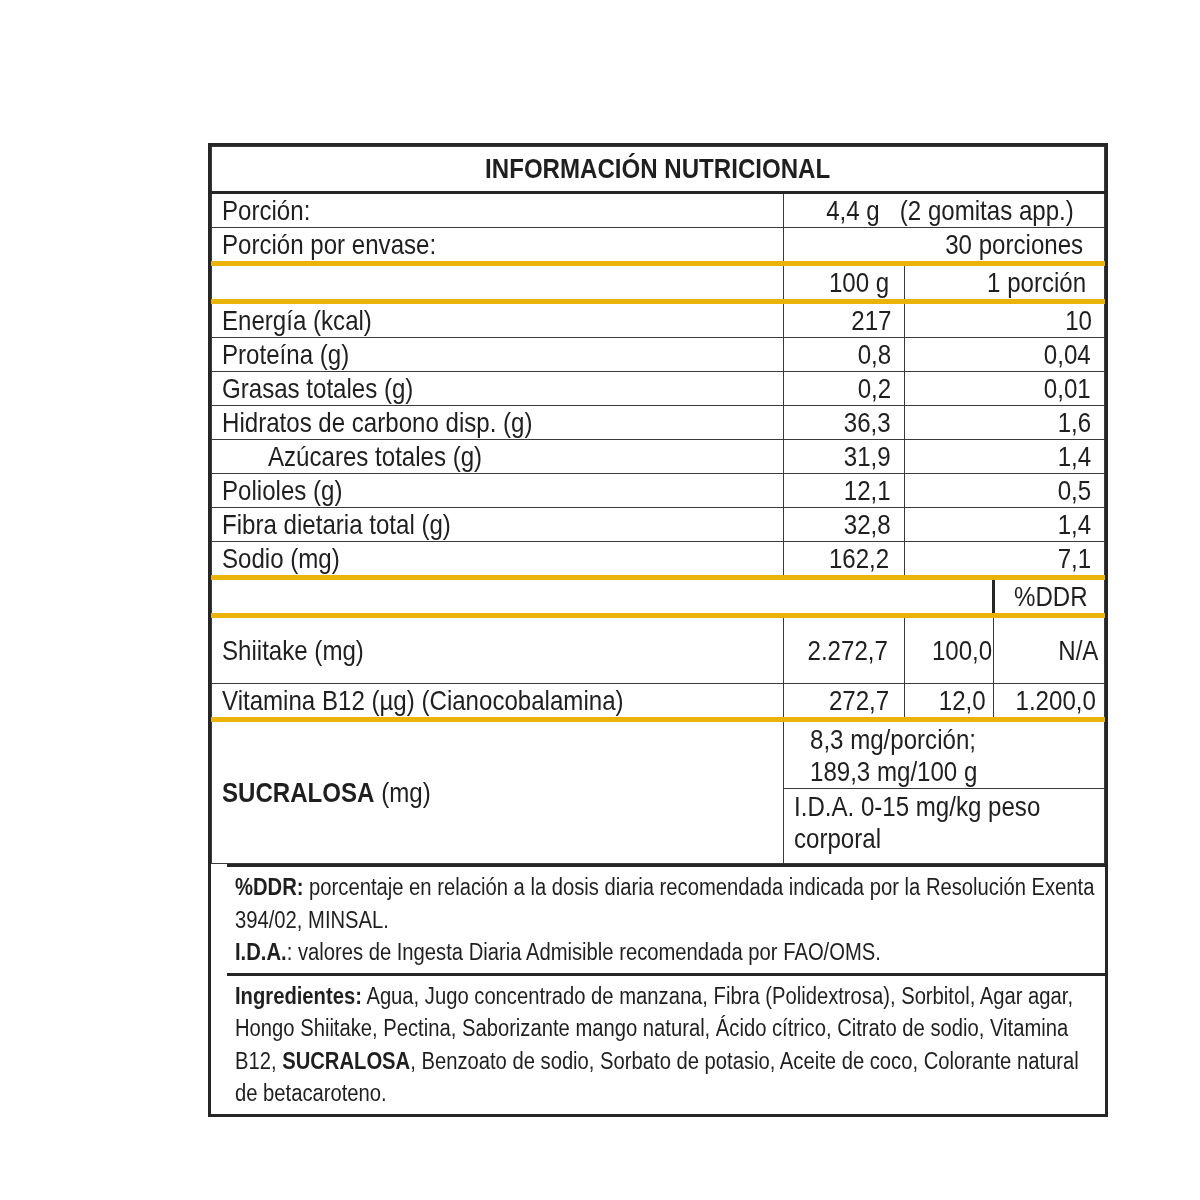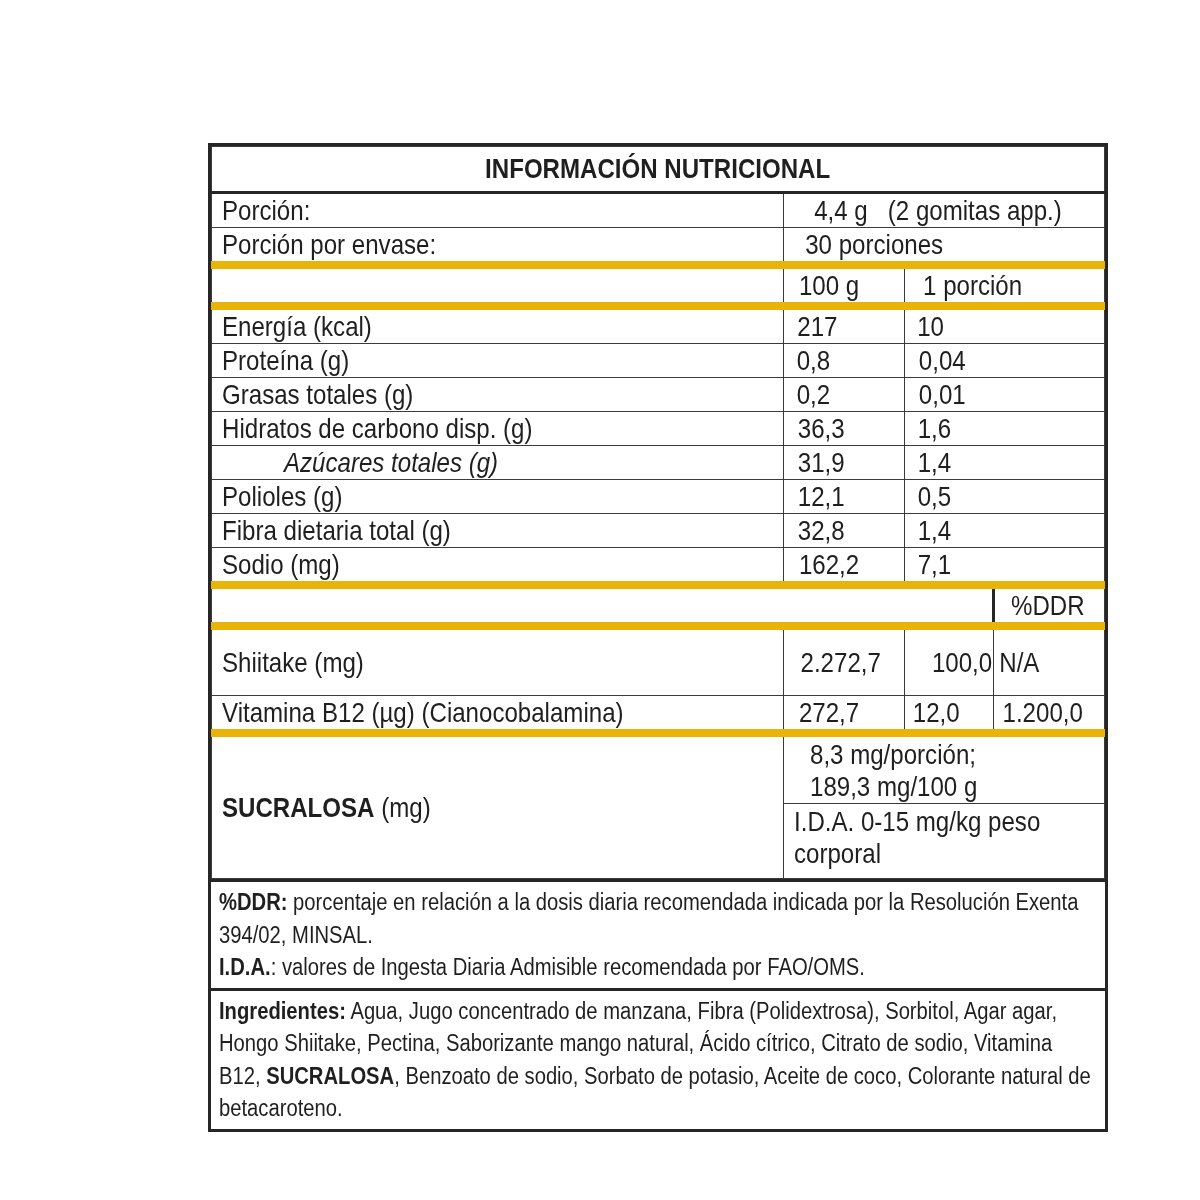--- a/index.html
+++ b/index.html
@@ -2,26 +2,26 @@
 <html><head>
 <meta charset="utf-8">
 <style>
   html, body { margin:0; padding:0; background:#ffffff; }
   body { width:1200px; height:1200px; position:relative; font-family:"Liberation Sans", "DejaVu Sans", sans-serif; color:#1f1f1f; }
   #label { position:absolute; left:208px; top:143px; width:900px; border:3px solid #262626; box-sizing:border-box; }
   table { border-collapse:collapse; width:100%; table-layout:fixed; }
   td { border:1.5px solid #3a3a3a; padding:0 10px; height:33px; font-size:28px; line-height:30px; white-space:nowrap; overflow:hidden; transform-origin:left; }
   .cond { display:inline-block; transform:scaleX(0.86); transform-origin:left center; }
   .condc { display:inline-block; transform:scaleX(0.86); transform-origin:center center; }
-  .c { text-align:left;margin-left:45px; }
+  .c { text-align:right;margin-left:45px; }
   .b { font-weight:normal; }
   .title td { height:44px; text-align:center; font-weight:bold; font-size:28px; border-bottom:3px solid #262626; }
-  .thick-b td { border-bottom:8px solid #eab308; }
-  .it { font-style:italic; padding-left:72px; }
-  .notes, .ingr { border-top:3px solid #262626; padding:4px 8px 4px 8px; font-size:23.5px; line-height:32.5px; }
+  .thick-b td { border-bottom:5px solid #eab308; }
+  .it { padding-left:56px; }
+  .notes, .ingr { border-top:3px solid #262626; padding:4px 8px 4px 8px; font-size:23.5px; line-height:32.5px;margin-left:16px; }
   .notes span.inner, .ingr span.inner { display:block; transform:scaleX(0.86); transform-origin:left top; width:116%; }
   .wrap { white-space:normal; line-height:32px; }
 </style>
 </head>
 <body>
 
 <div id="label">
   <table>
     <colgroup>
       <col style="width:507px">

